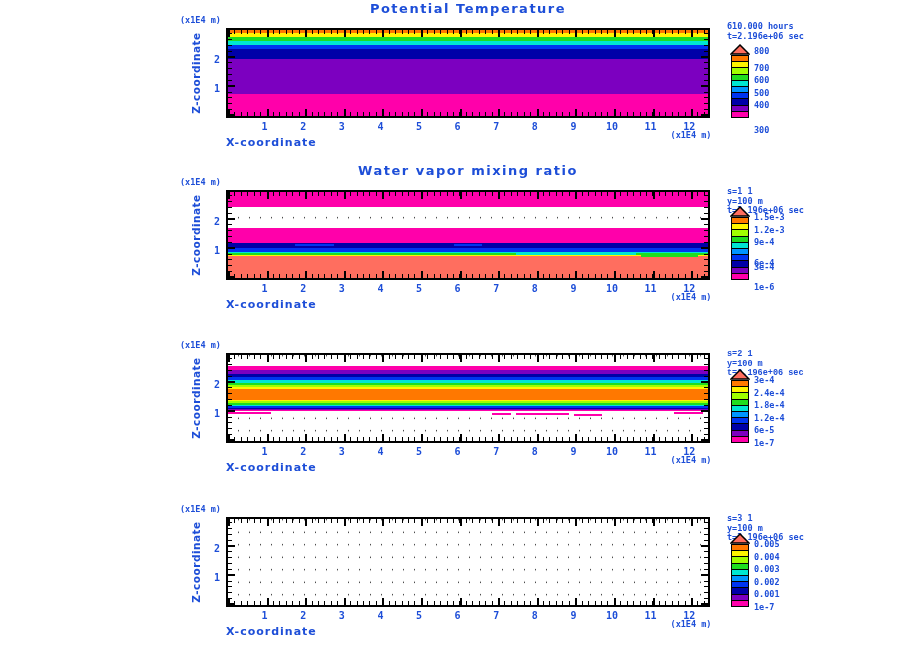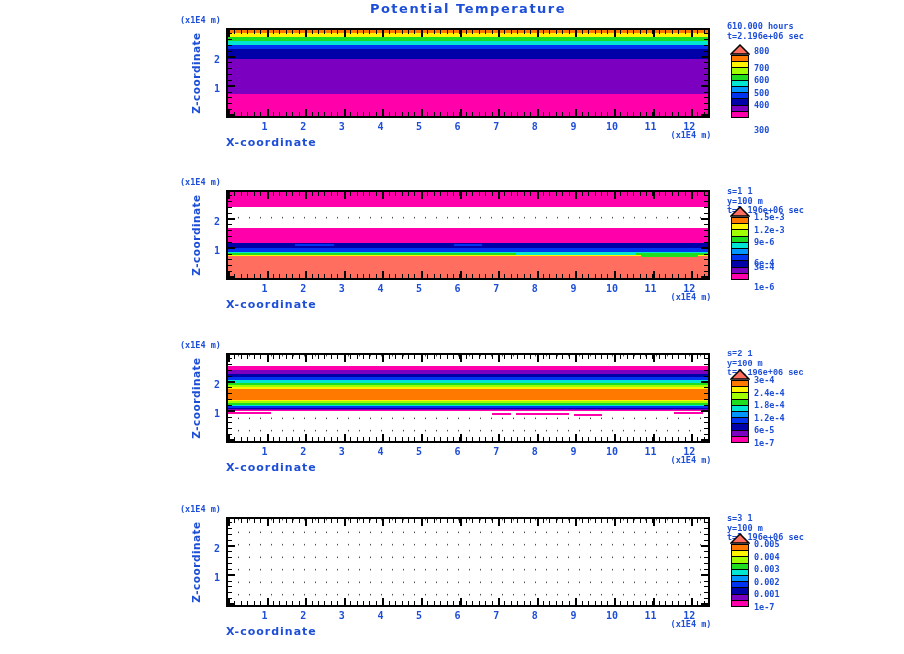--- a/index.html
+++ b/index.html
@@ -112,20 +112,21 @@
       <div class="ytick" style="top: 82.8px;">1</div>
       <div class="ytick" style="top: 53.6px;">2</div>
       <div class="cb-label" style="top: 46px;">800</div>
       <div class="cb-label" style="top: 62.6px;">700</div>
       <div class="cb-label" style="top: 75.2px;">600</div>
       <div class="cb-label" style="top: 87.8px;">500</div>
       <div class="cb-label" style="top: 100.4px;">400</div>
       <div class="cb-label" style="top: 113px; margin-top: 12px;">300</div>
     </div>
     <div class="panel" style="top: 162px;">
+      <div class="p-title">Water vapor mixing ratio</div>
       <div class="y-unit">(x1E4 m)</div>
       <div class="y-label">Z-coordinate</div>
       <div class="plot-box">
         <div class="tk tx minor top"></div>
         <div class="tk tx major top"></div>
         <div class="tk tx minor bot"></div>
         <div class="tk tx major bot"></div>
         <div class="tk ty minor left"></div>
         <div class="tk ty major left"></div>
         <div class="tk ty minor right"></div>
@@ -176,21 +177,21 @@
       <div class="xtick" style="left: 496.2px;">7</div>
       <div class="xtick" style="left: 534.8px;">8</div>
       <div class="xtick" style="left: 573.4px;">9</div>
       <div class="xtick" style="left: 612px;">10</div>
       <div class="xtick" style="left: 650.6px;">11</div>
       <div class="xtick" style="left: 689.2px;">12</div>
       <div class="ytick" style="top: 82.8px;">1</div>
       <div class="ytick" style="top: 53.6px;">2</div>
       <div class="cb-label" style="top: 50px;">1.5e-3</div>
       <div class="cb-label" style="top: 62.6px;">1.2e-3</div>
-      <div class="cb-label" style="top: 75.2px;">9e-6</div>
+      <div class="cb-label" style="top: 75.2px;">9e-4</div>
       <div class="cb-label" style="top: 96px;">6e-4</div>
       <div class="cb-label" style="top: 100.4px;">3e-4</div>
       <div class="cb-label" style="top: 120px;">1e-6</div>
     </div>
     <div class="panel" style="top: 325px;">
       <div class="y-unit">(x1E4 m)</div>
       <div class="y-label">Z-coordinate</div>
       <div class="plot-box">
         <div class="tk tx minor top"></div>
         <div class="tk tx major top"></div>

